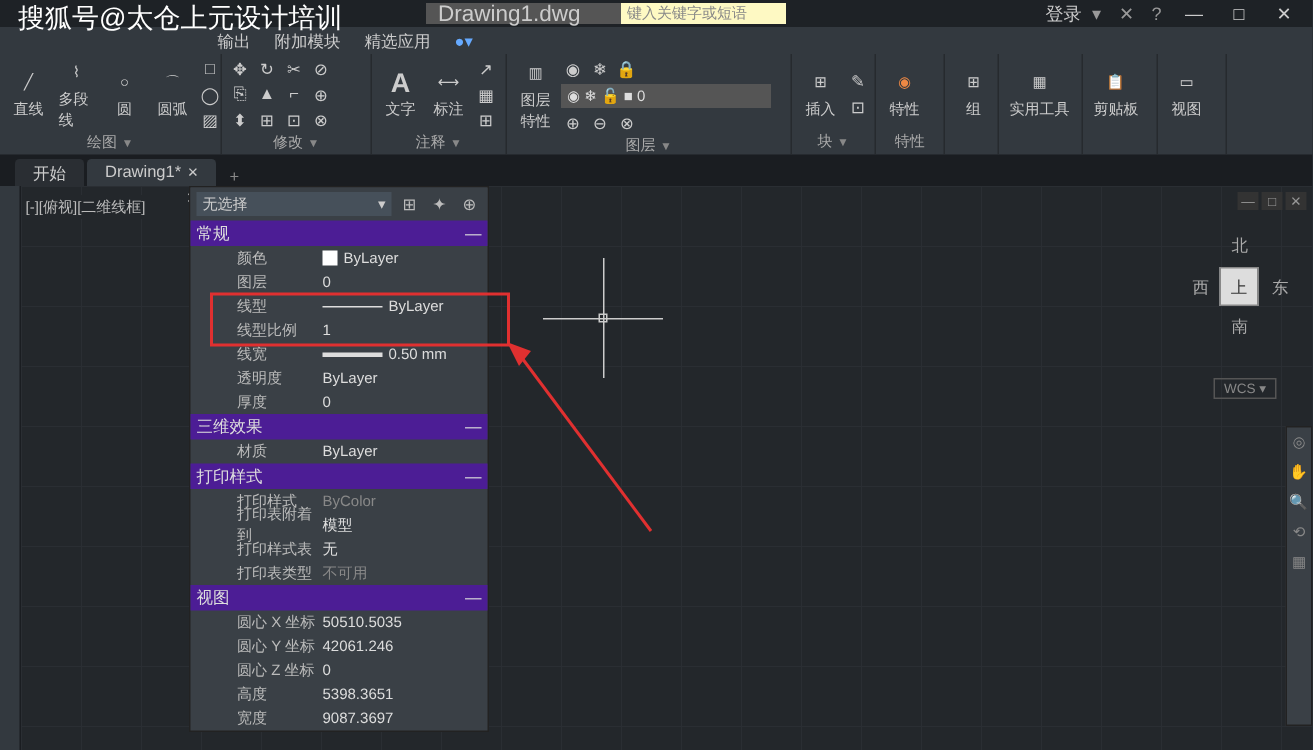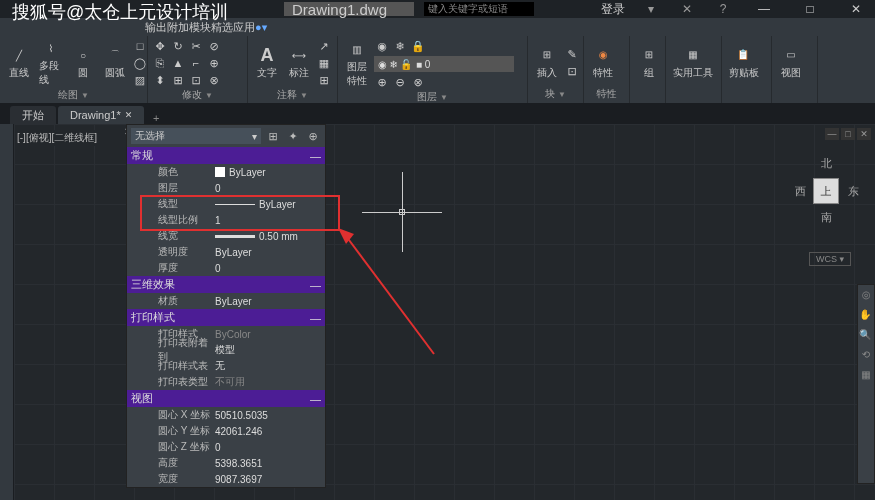--- a/index.html
+++ b/index.html
@@ -1,24 +1,24 @@
 <!DOCTYPE html>
 <html><head>
 <meta charset="utf-8">
 <style>
 *{margin:0;padding:0;box-sizing:border-box;font-family:"Microsoft YaHei",sans-serif;user-select:none}
 body{width:875px;height:500px;background:#33393f;color:#ccc;overflow:hidden;position:relative;font-size:11px}
 .topbar{height:18px;background:#1e2226;display:flex;align-items:center;padding:0 4px;font-size:12px}
 .watermark{position:absolute;top:0;left:12px;font-size:18px;color:#fff;z-index:100;font-weight:400}
 .titlebar-doc{background:#555;min-width:130px;height:14px;margin-left:280px;font-size:15px;color:#ccc;padding:0 8px;display:flex;align-items:center}
-.titlebar-search{background:#000000;min-width:110px;height:14px;margin-left:10px;font-size:10px;color:#888;padding:0 4px;display:flex;align-items:center}
-.titlebar-right{margin-left:auto;display:flex;gap:16px;align-items:center}
+.titlebar-search{background:#fef9c3;min-width:110px;height:14px;font-size:10px;color:#888;padding:0 4px;display:flex;align-items:center}
+.titlebar-right{margin-left:auto;display:flex;gap:0;align-items:center}
 .titlebar-right .icon{width:20px;height:14px;display:flex;align-items:center;justify-content:center;color:#999}
 .win-btn{width:30px;height:18px;display:flex;align-items:center;justify-content:center;color:#ccc;font-size:12px}
-.menubar{height:18px;background:#33393f;display:flex;align-items:center;padding-left:145px;gap:0;font-size:11px;color:#ccc}
+.menubar{height:18px;background:#33393f;display:flex;align-items:center;padding-left:145px;gap:16px;font-size:11px;color:#ccc}
 .ribbon{height:68px;background:#33393f;display:flex;border-bottom:1px solid #1a1d21}
 .ribbon-group{border-right:1px solid #262a2e;display:flex;flex-direction:column;padding:2px 4px}
 .ribbon-group-body{flex:1;display:flex;align-items:center;gap:2px}
 .ribbon-group-label{height:14px;text-align:center;font-size:10px;color:#aaa;display:flex;align-items:center;justify-content:center;gap:3px}
 .ribbon-btn-large{display:flex;flex-direction:column;align-items:center;gap:2px;padding:1px 3px;font-size:10px;min-width:30px}
 .ribbon-icon{width:18px;height:18px;display:flex;align-items:center;justify-content:center}
 .ribbon-icon-sm{width:16px;height:16px;display:flex;align-items:center;justify-content:center}
 .ribbon-col{display:flex;flex-direction:column;gap:1px}
 .dropdown-long{background:#555;height:16px;width:140px;display:flex;align-items:center;padding:0 4px;font-size:10px;color:#ddd}
 .tabs{height:20px;background:#1a1d21;display:flex;align-items:end;padding-left:10px;gap:2px}

